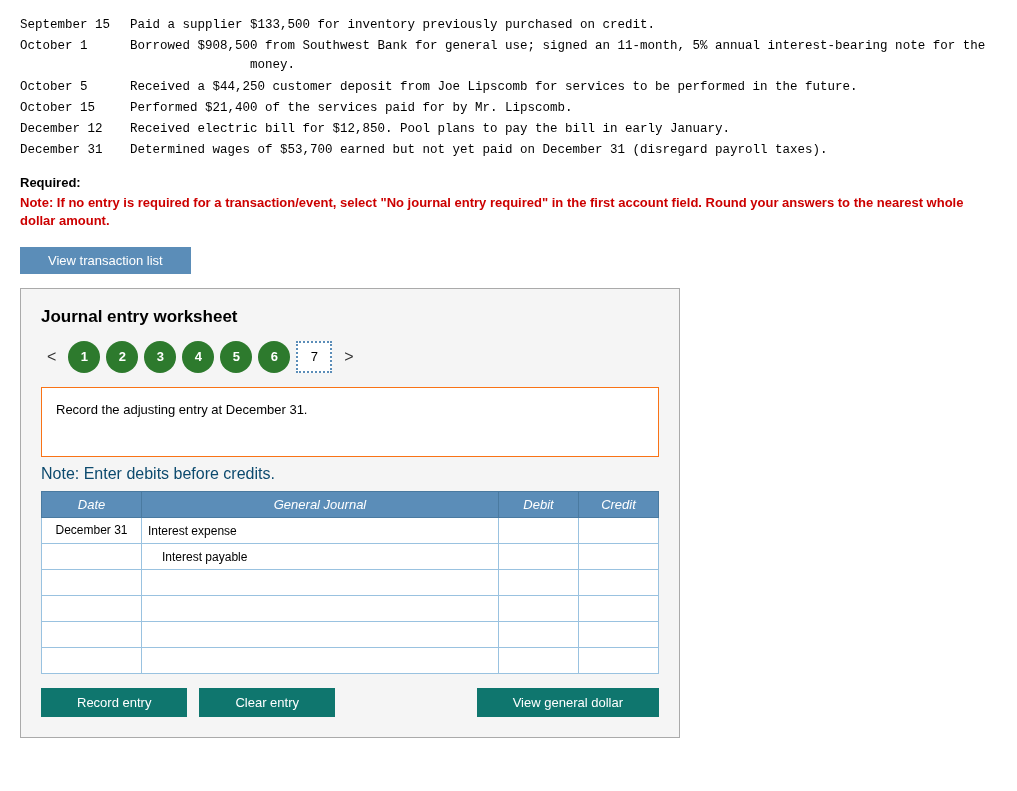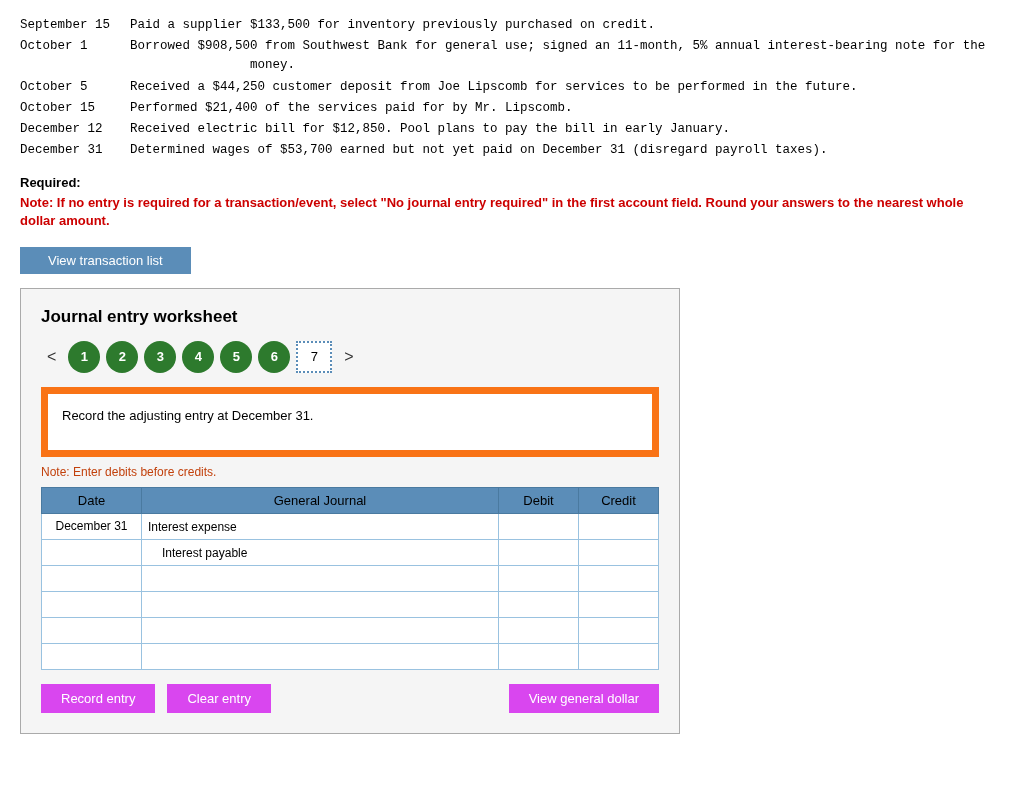--- a/index.html
+++ b/index.html
@@ -111,43 +111,44 @@
       border: 2px dotted #5b8db8;
       display: flex;
       align-items: center;
       justify-content: center;
       font-size: 13px;
       background: #fff;
       cursor: pointer;
     }
 
     .instruction-box {
-      border: 7px solid #f97316;
+      border: 1px solid #f97316;
       background: #fff;
       padding: 14px;
       margin-bottom: 8px;
       min-height: 70px;
       font-size: 13px;
     }
 
     .note-debits {
-      color: #c2410c;
-      font-size: 12px;
+      color: #0c4a6e;
+      font-size: 16px;
       margin-bottom: 8px;
     }
 
     .journal-table {
       width: 100%;
       border-collapse: collapse;
       background: #fff;
     }
 
     .journal-table thead tr {
       background-color: #5b8db8;
-      color: #000000;
+      color: #ffffff;
+      font-style: italic;
     }
 
     .journal-table thead th {
       padding: 5px 8px;
       font-size: 13px;
       font-weight: normal;
       text-align: center;
       border: 1px solid #4a7aa0;
     }
 
@@ -197,24 +198,24 @@
     }
 
     .buttons-row {
       display: flex;
       align-items: center;
       margin-top: 14px;
       gap: 12px;
     }
 
     .btn-blue {
-      background-color: #d946ef;
+      background-color: #0f766e;
       color: white;
       border: none;
-      padding: 7px 20px;
+      padding: 7px 36px;
       cursor: pointer;
       font-size: 13px;
     }
 
     .btn-blue-right {
       margin-left: auto;
     }
 
     .spacer { margin-bottom: 4px; }
   </style>

